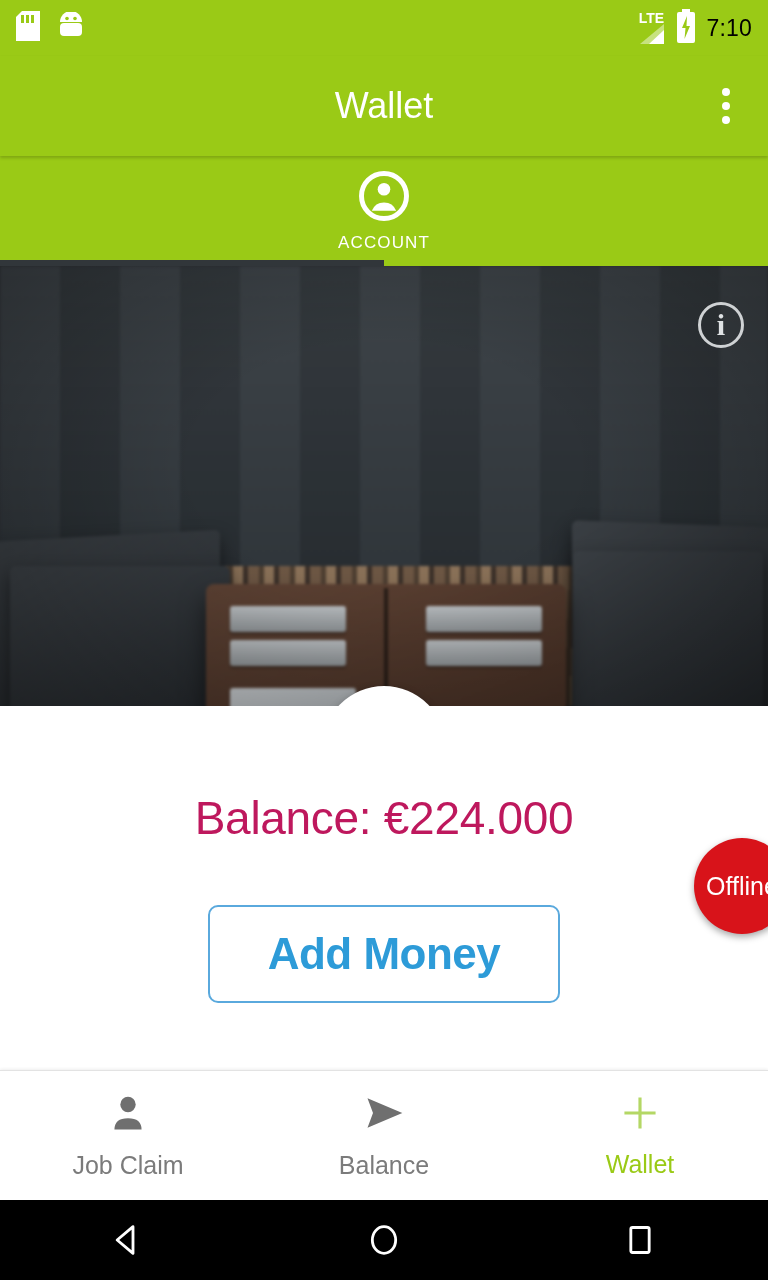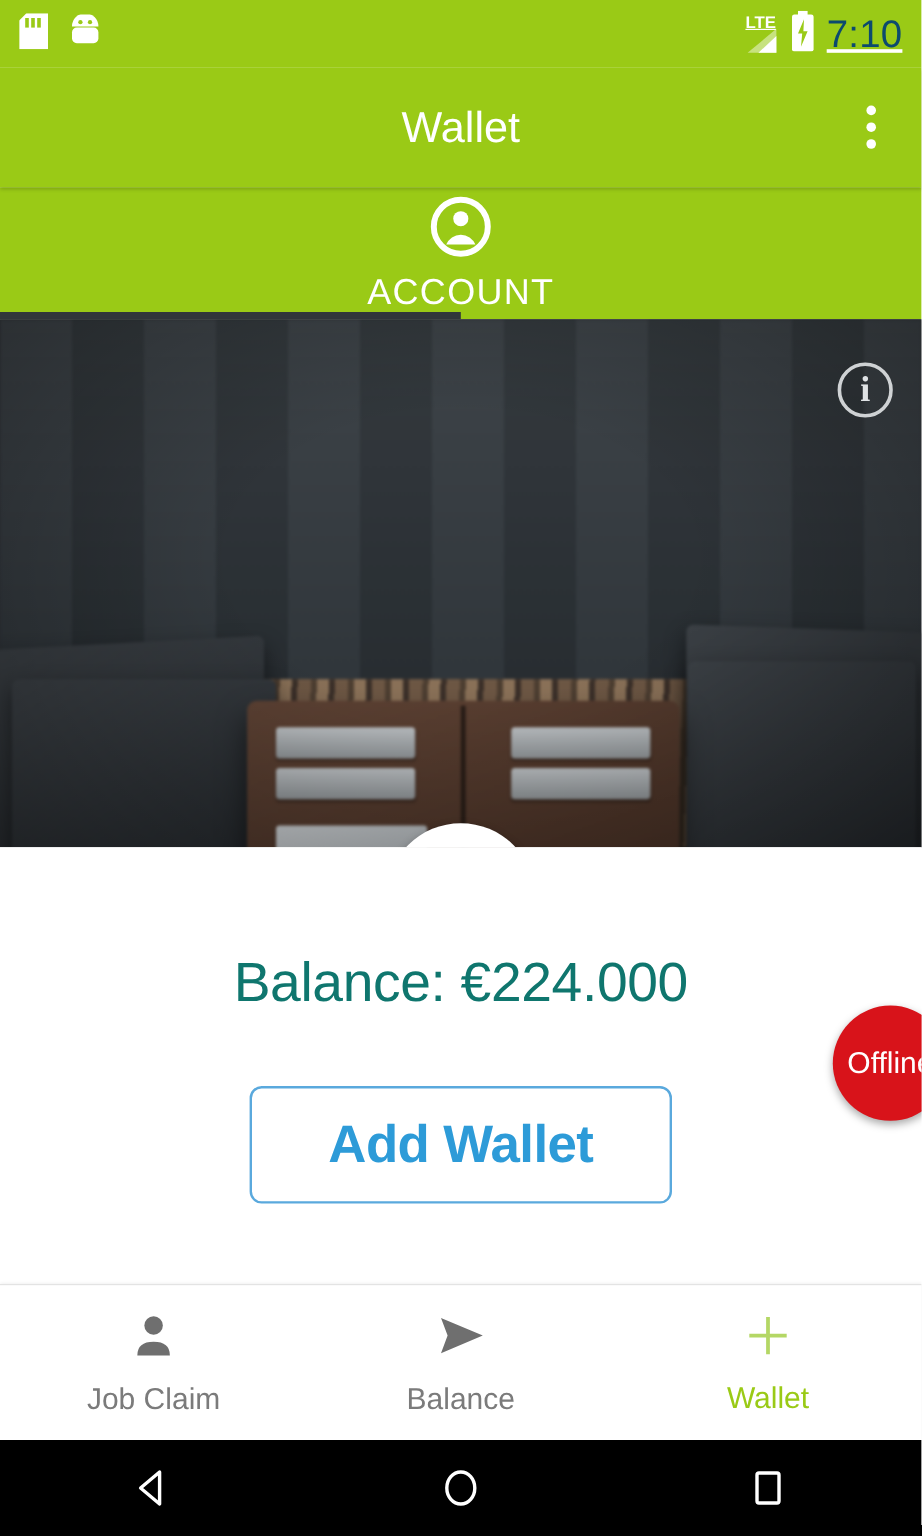--- a/index.html
+++ b/index.html
@@ -16,26 +16,25 @@
     background: #ffffff;
   }
 
   
   .statusbar {
     height: 56px; flex: 0 0 56px;
     background: #9ACA16;
     display: flex; align-items: center;
     padding: 0 16px;
     color: #ffffff;
-    text-decoration: underline;
   }
   .status-left { display: flex; align-items: center; gap: 16px; }
   .status-right { margin-left: auto; display: flex; align-items: center; gap: 10px; }
   .status-time {
-    font-size: 32px; color: #0c4a6e; letter-spacing: 0.2px;
+    font-size: 23px; color: #000000; letter-spacing: 0.2px;
     font-family: "Liberation Sans", sans-serif;
   }
   .sig-wrap { display: flex; flex-direction: column; align-items: center; }
   .lte-label { font-size: 14px; font-weight: bold; line-height: 1; margin-bottom: -2px; }
 
   
   .toolbar {
     height: 100px; flex: 0 0 100px;
     background: #9ACA16;
     display: flex; align-items: center;
@@ -58,21 +57,21 @@
   .tabbar {
     height: 110px; flex: 0 0 110px;
     background: #9ACA16;
     display: flex; position: relative;
   }
   .tab {
     flex: 1; display: flex; flex-direction: column;
     align-items: center; justify-content: center; gap: 6px;
     color: #ffffff; position: relative;
   }
-  .tab-label { font-size: 30px; letter-spacing: 1.1px; color: #ffffff; }
+  .tab-label { font-size: 17px; letter-spacing: 1.1px; color: #ffffff; }
   .tab-indicator {
     position: absolute; bottom: 0; left: 0;
     width: 50%; height: 6px; background: #31363a;
   }
 
   
   .banner {
     flex: 0 0 440px; position: relative; overflow: hidden;
     background: #2f3337;
   }
@@ -144,21 +143,21 @@
     z-index: 5;
   }
 
   
   .content {
     flex: 1; background: #ffffff; position: relative;
     display: flex; flex-direction: column; align-items: center;
   }
   .balance {
     margin-top: 85px;
-    font-size: 46px; color: #0f766e; font-weight: normal;
+    font-size: 46px; color: #be185d; font-weight: normal;
     letter-spacing: -0.3px;
   }
   .action-row {
     margin-top: 60px; width: 100%;
     display: flex; align-items: center; justify-content: center;
     position: relative;
   }
   .add-money-btn {
     width: 352px; height: 98px;
     background: #ffffff;
@@ -291,21 +290,21 @@
     </div>
 
     <div class="avatar">
       
     </div>
   </div>
 
   <div class="content">
     <div class="balance">Balance: €224.000</div>
     <div class="action-row">
-      <div class="add-money-btn">Add Wallet</div>
+      <div class="add-money-btn">Add Money</div>
       <div class="offline-fab">Offline</div>
     </div>
   </div>
 
   <div class="bottomnav">
     <div class="nav-item">
       <span>
         <svg width="44" height="44" viewBox="0 0 24 24" aria-hidden="true">
           <circle cx="12" cy="7.4" r="4.2" fill="#6f6f6f"></circle>
           <path d="M4.6 21 q0-6.2 7.4-6.2 t7.4 6.2 z" fill="#6f6f6f"></path>

